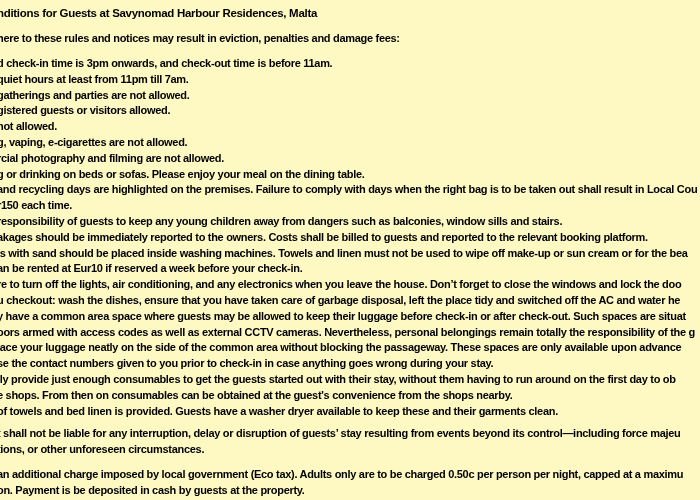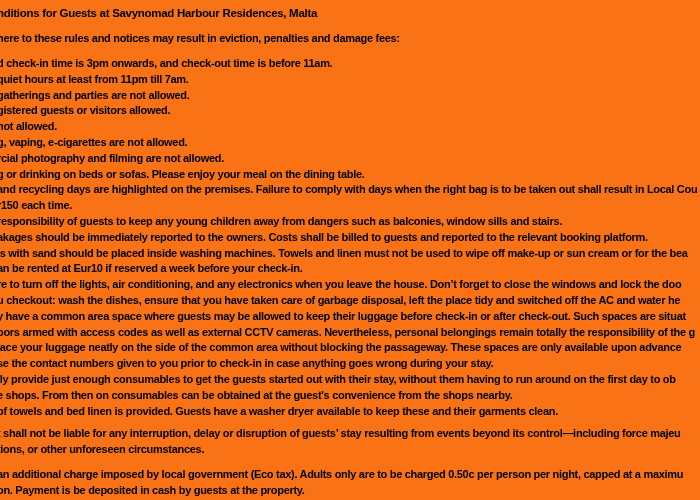--- a/index.html
+++ b/index.html
@@ -4,21 +4,21 @@
 <style>
   html, body {
     margin: 0;
     padding: 0;
     background: #ffffff;
   }
   #canvas {
     position: relative;
     width: 700px;
     height: 500px;
-    background: #f97316;
+    background: #fef9c3;
     overflow: hidden;
     font-family: "Liberation Sans", sans-serif;
   }
   .ln {
     position: absolute;
     left: -3px;
     white-space: nowrap;
     color: #000000;
     font-weight: 700;
     font-size: 11px;

